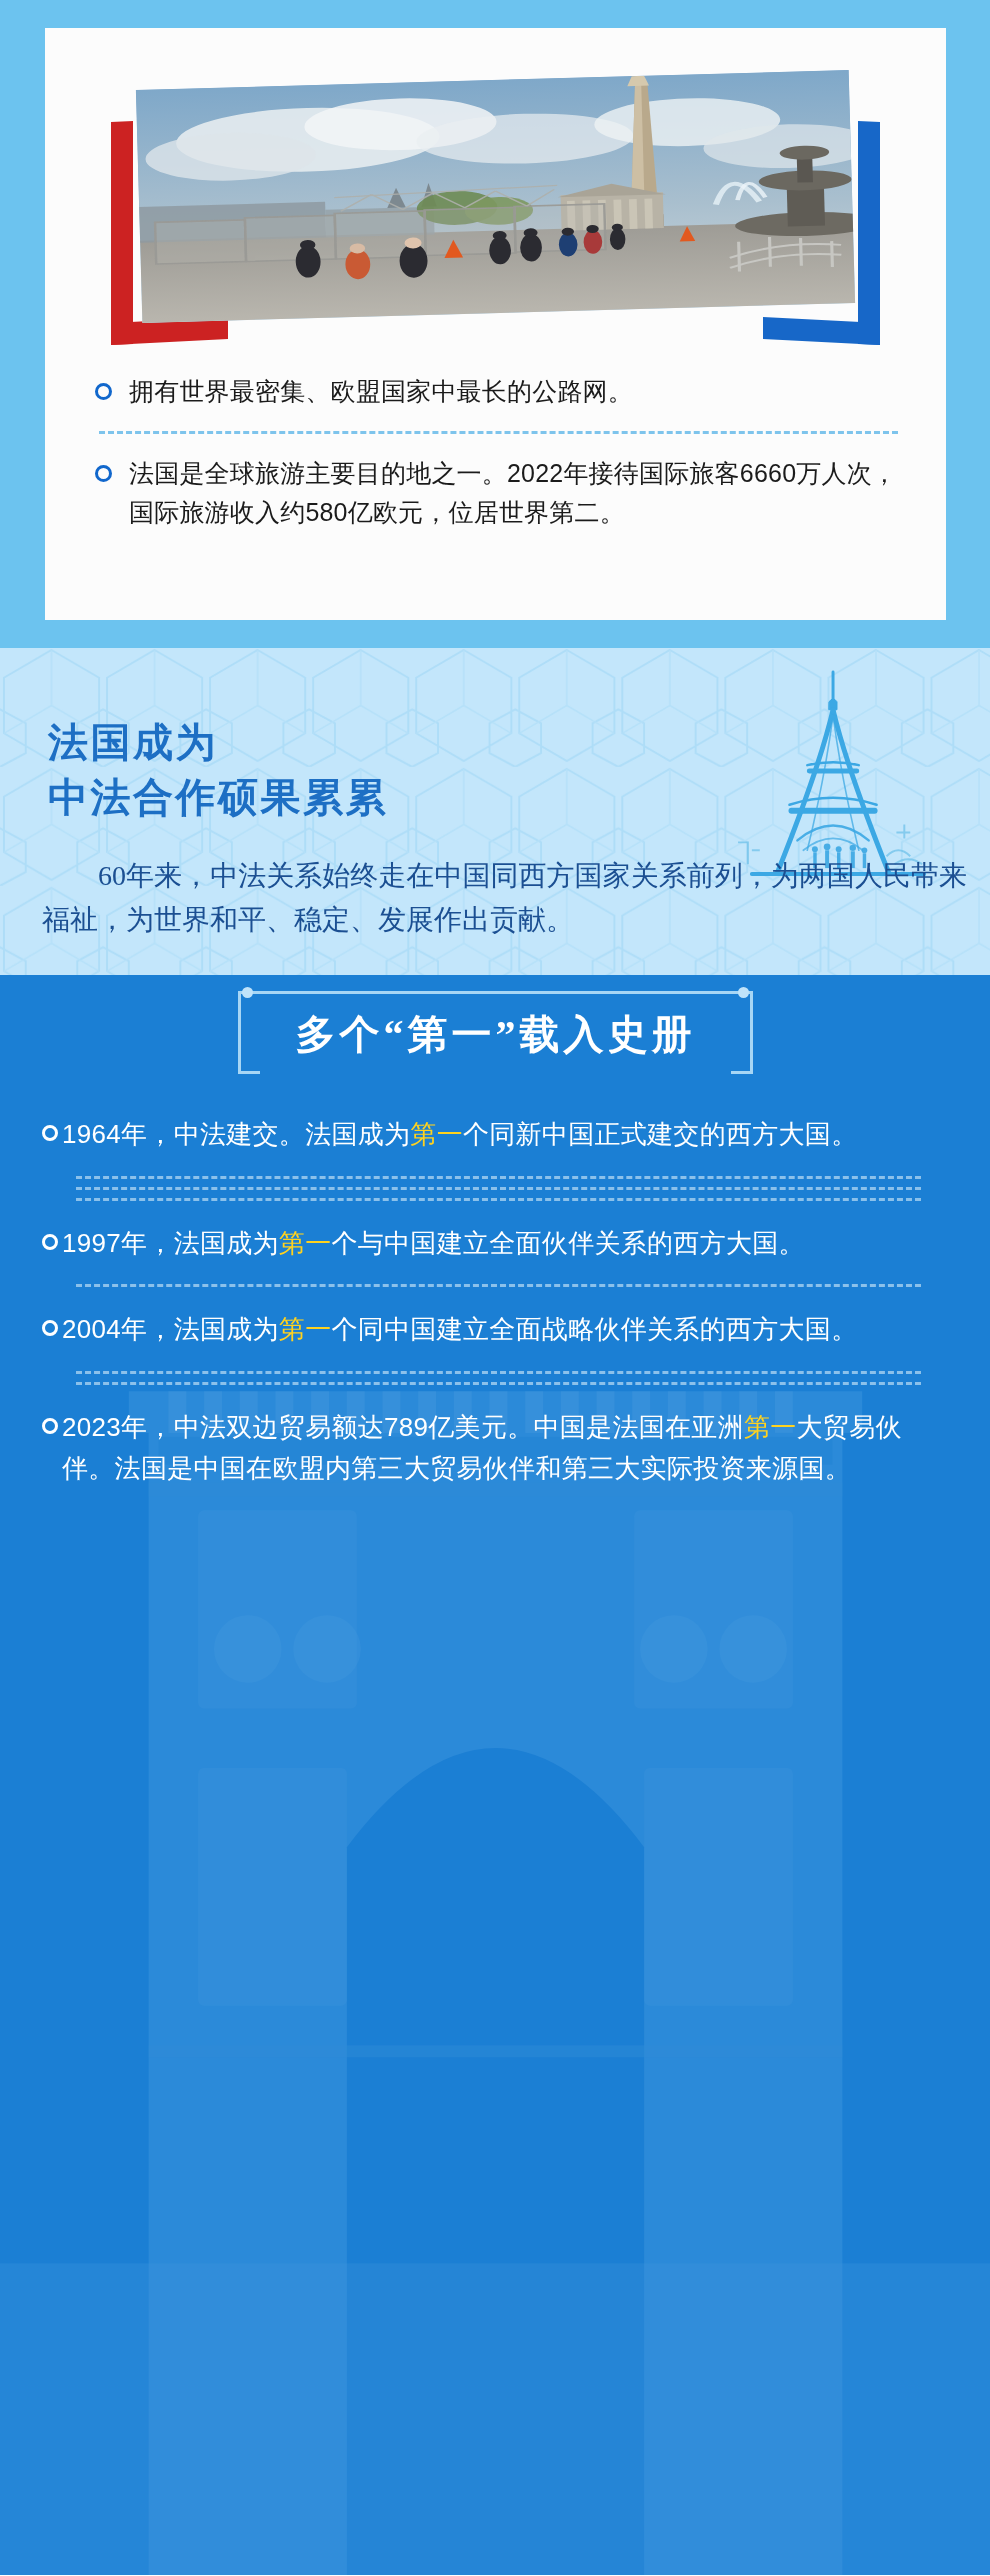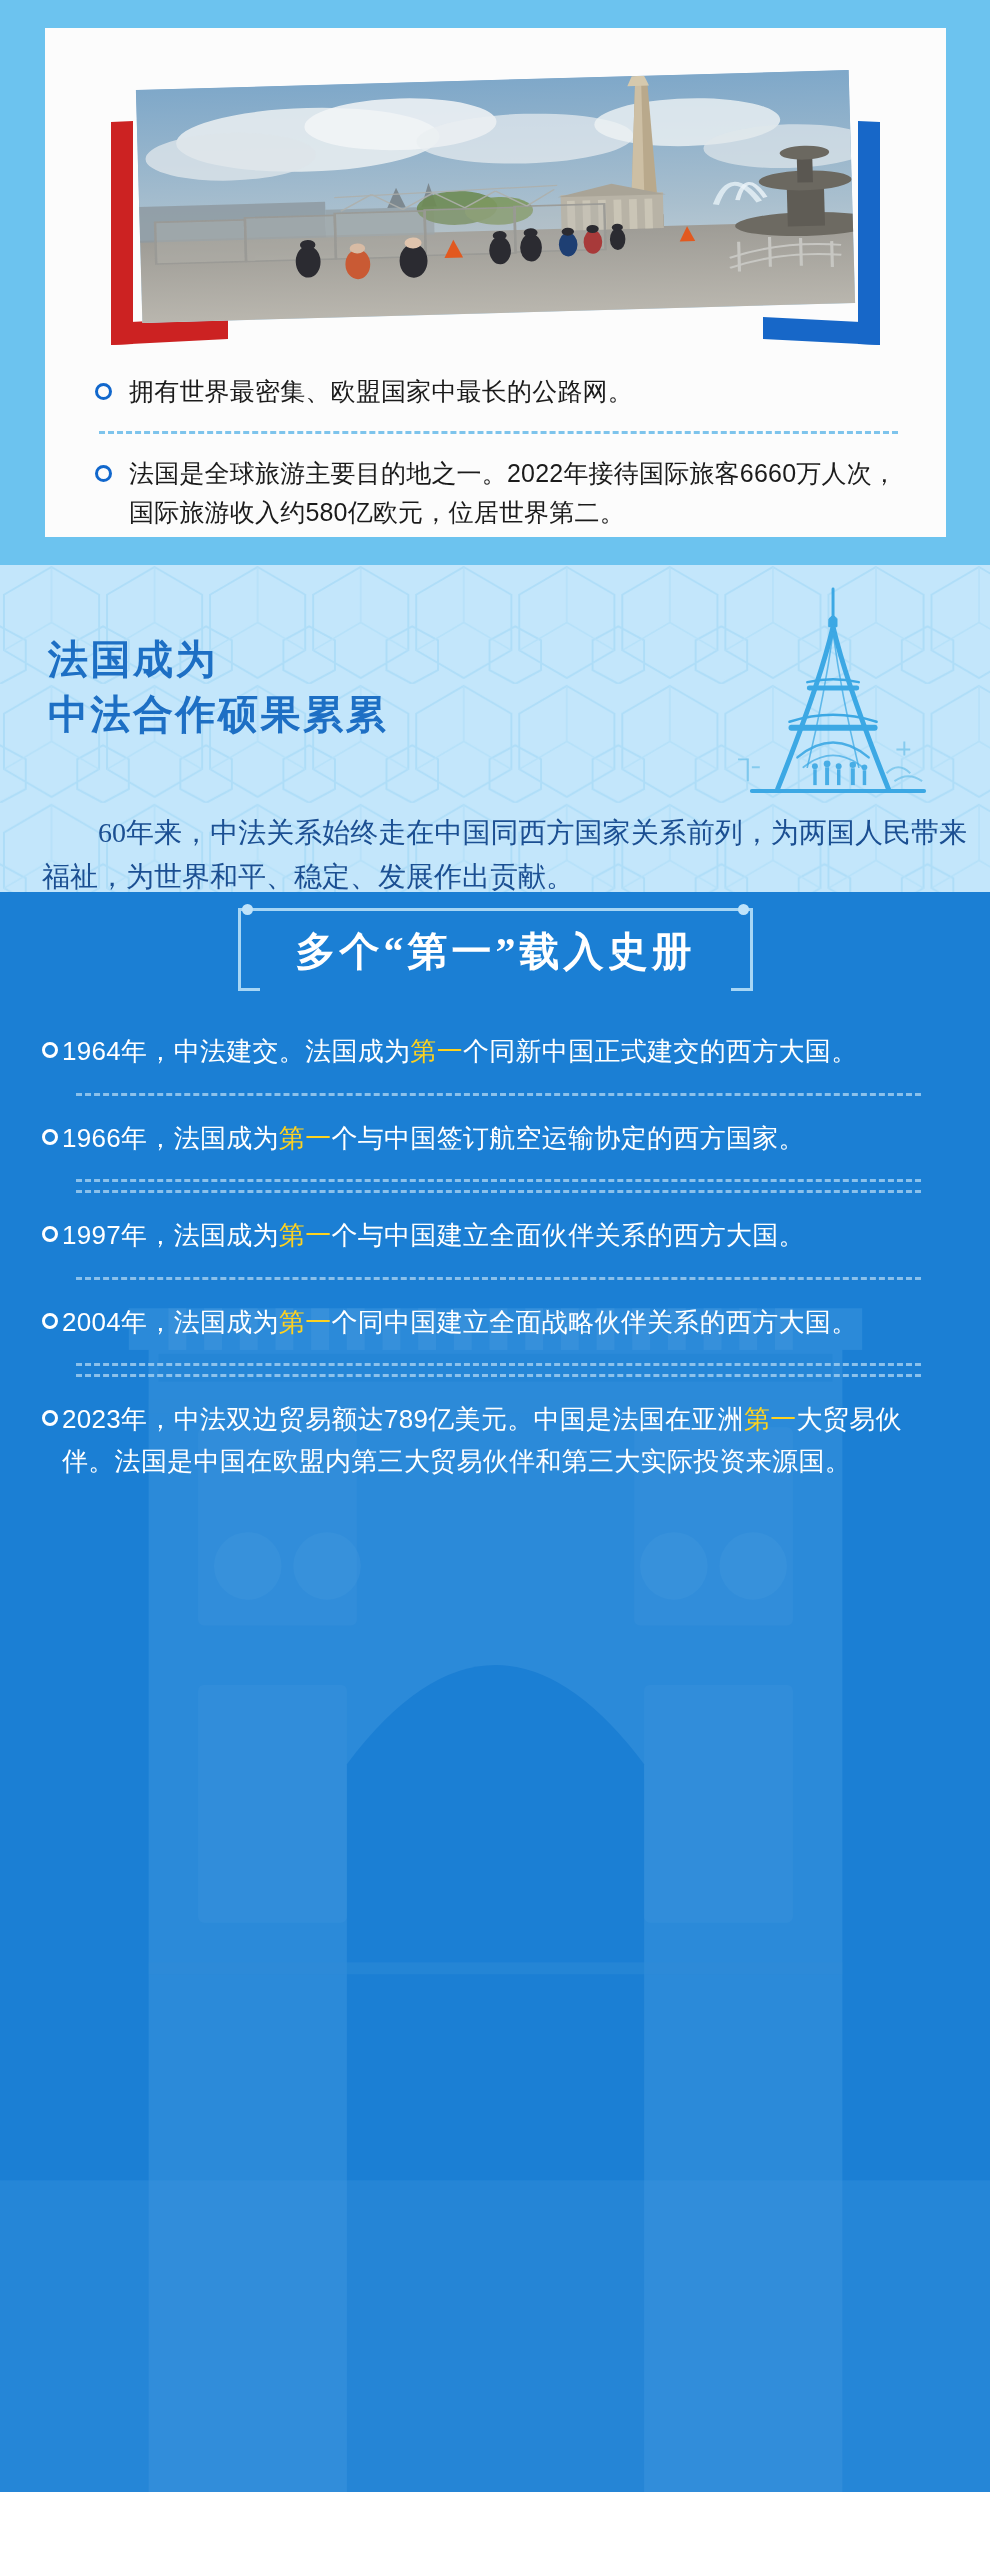--- a/index.html
+++ b/index.html
@@ -13,21 +13,21 @@
     width: 991px;
     height: 2576px;
     overflow: hidden;
   }
 
   
   .sec-facts {
     position: relative;
     background: #6cc3ef;
     padding: 28px 45px 28px 45px;
-    height: 565px;
+    height: 648px;
   }
   .facts-card {
     background: #fcfcfc;
     width: 100%;
     height: 100%;
     padding: 34px 40px 30px 40px;
     position: relative;
   }
 
   
@@ -114,21 +114,20 @@
   }
   .lede {
     position: absolute;
     left: 42px; right: 24px; top: 206px;
     font-family: "Liberation Serif", "DejaVu Serif", serif;
     font-size: 28px;
     line-height: 1.58;
     color: #1b4f92;
     text-indent: 2em;
     text-align: justify;
-    margin-top: 40px;
   }
 
   
   .sec-list {
     position: relative;
     background: #1b7fd4;
     min-height: 1600px;
     overflow: hidden;
     padding-bottom: 40px;
   }
@@ -441,24 +440,20 @@
         <span class="dot r"></span>
         <div class="plaque-title">多个“第一”载入史册</div>
       </div>
 
       <div class="list-wrap">
           <div class="li">
             <span class="ring2"></span>
             <span class="body"><span>1964年，中法建交。法国成为</span><span class="hl">第一</span><span>个同新中国正式建交的西方大国。</span></span>
           </div>
           <div class="li-sep"></div>
-          <div class="li">
-            <span class="ring2"></span>
-            <span class="body"><span>1966年，法国成为</span><span class="hl">第一</span><span>个与中国签订航空运输协定的西方国家。</span></span>
-          </div>
           <div class="li-sep"></div>
           <div class="li-sep"></div>
           <div class="li">
             <span class="ring2"></span>
             <span class="body"><span>1997年，法国成为</span><span class="hl">第一</span><span>个与中国建立全面伙伴关系的西方大国。</span></span>
           </div>
           <div class="li-sep"></div>
           <div class="li">
             <span class="ring2"></span>
             <span class="body"><span>2004年，法国成为</span><span class="hl">第一</span><span>个同中国建立全面战略伙伴关系的西方大国。</span></span>

